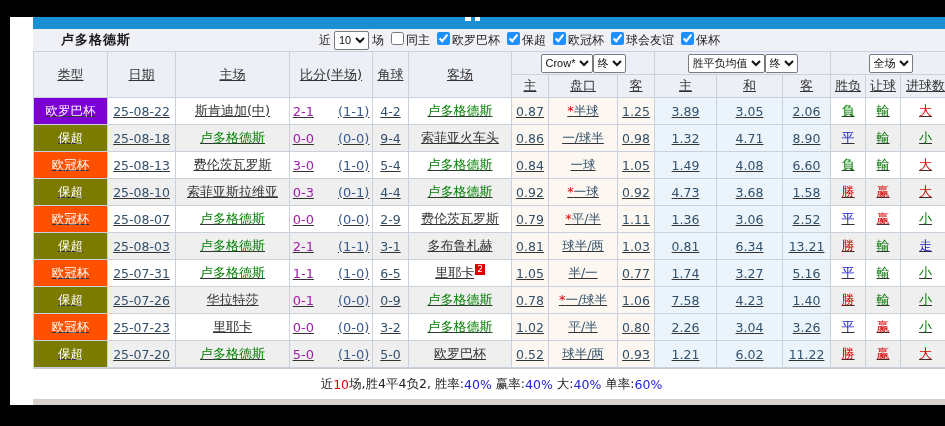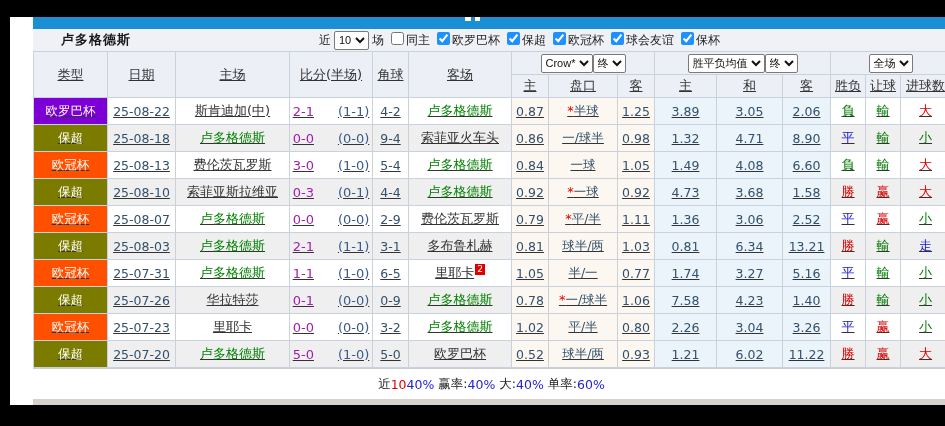--- a/index.html
+++ b/index.html
@@ -333,20 +333,21 @@
 
     </tbody>
   </table>
 
   <div class="summary">
 
       <span>近</span>
 
       <span class="red">10</span>
 
+      <span>场,胜4平4负2, 胜率:</span>
 
       <span class="blue">40%</span>
 
       <span> 赢率:</span>
 
       <span class="blue">40%</span>
 
       <span> 大:</span>
 
       <span class="blue">40%</span>

